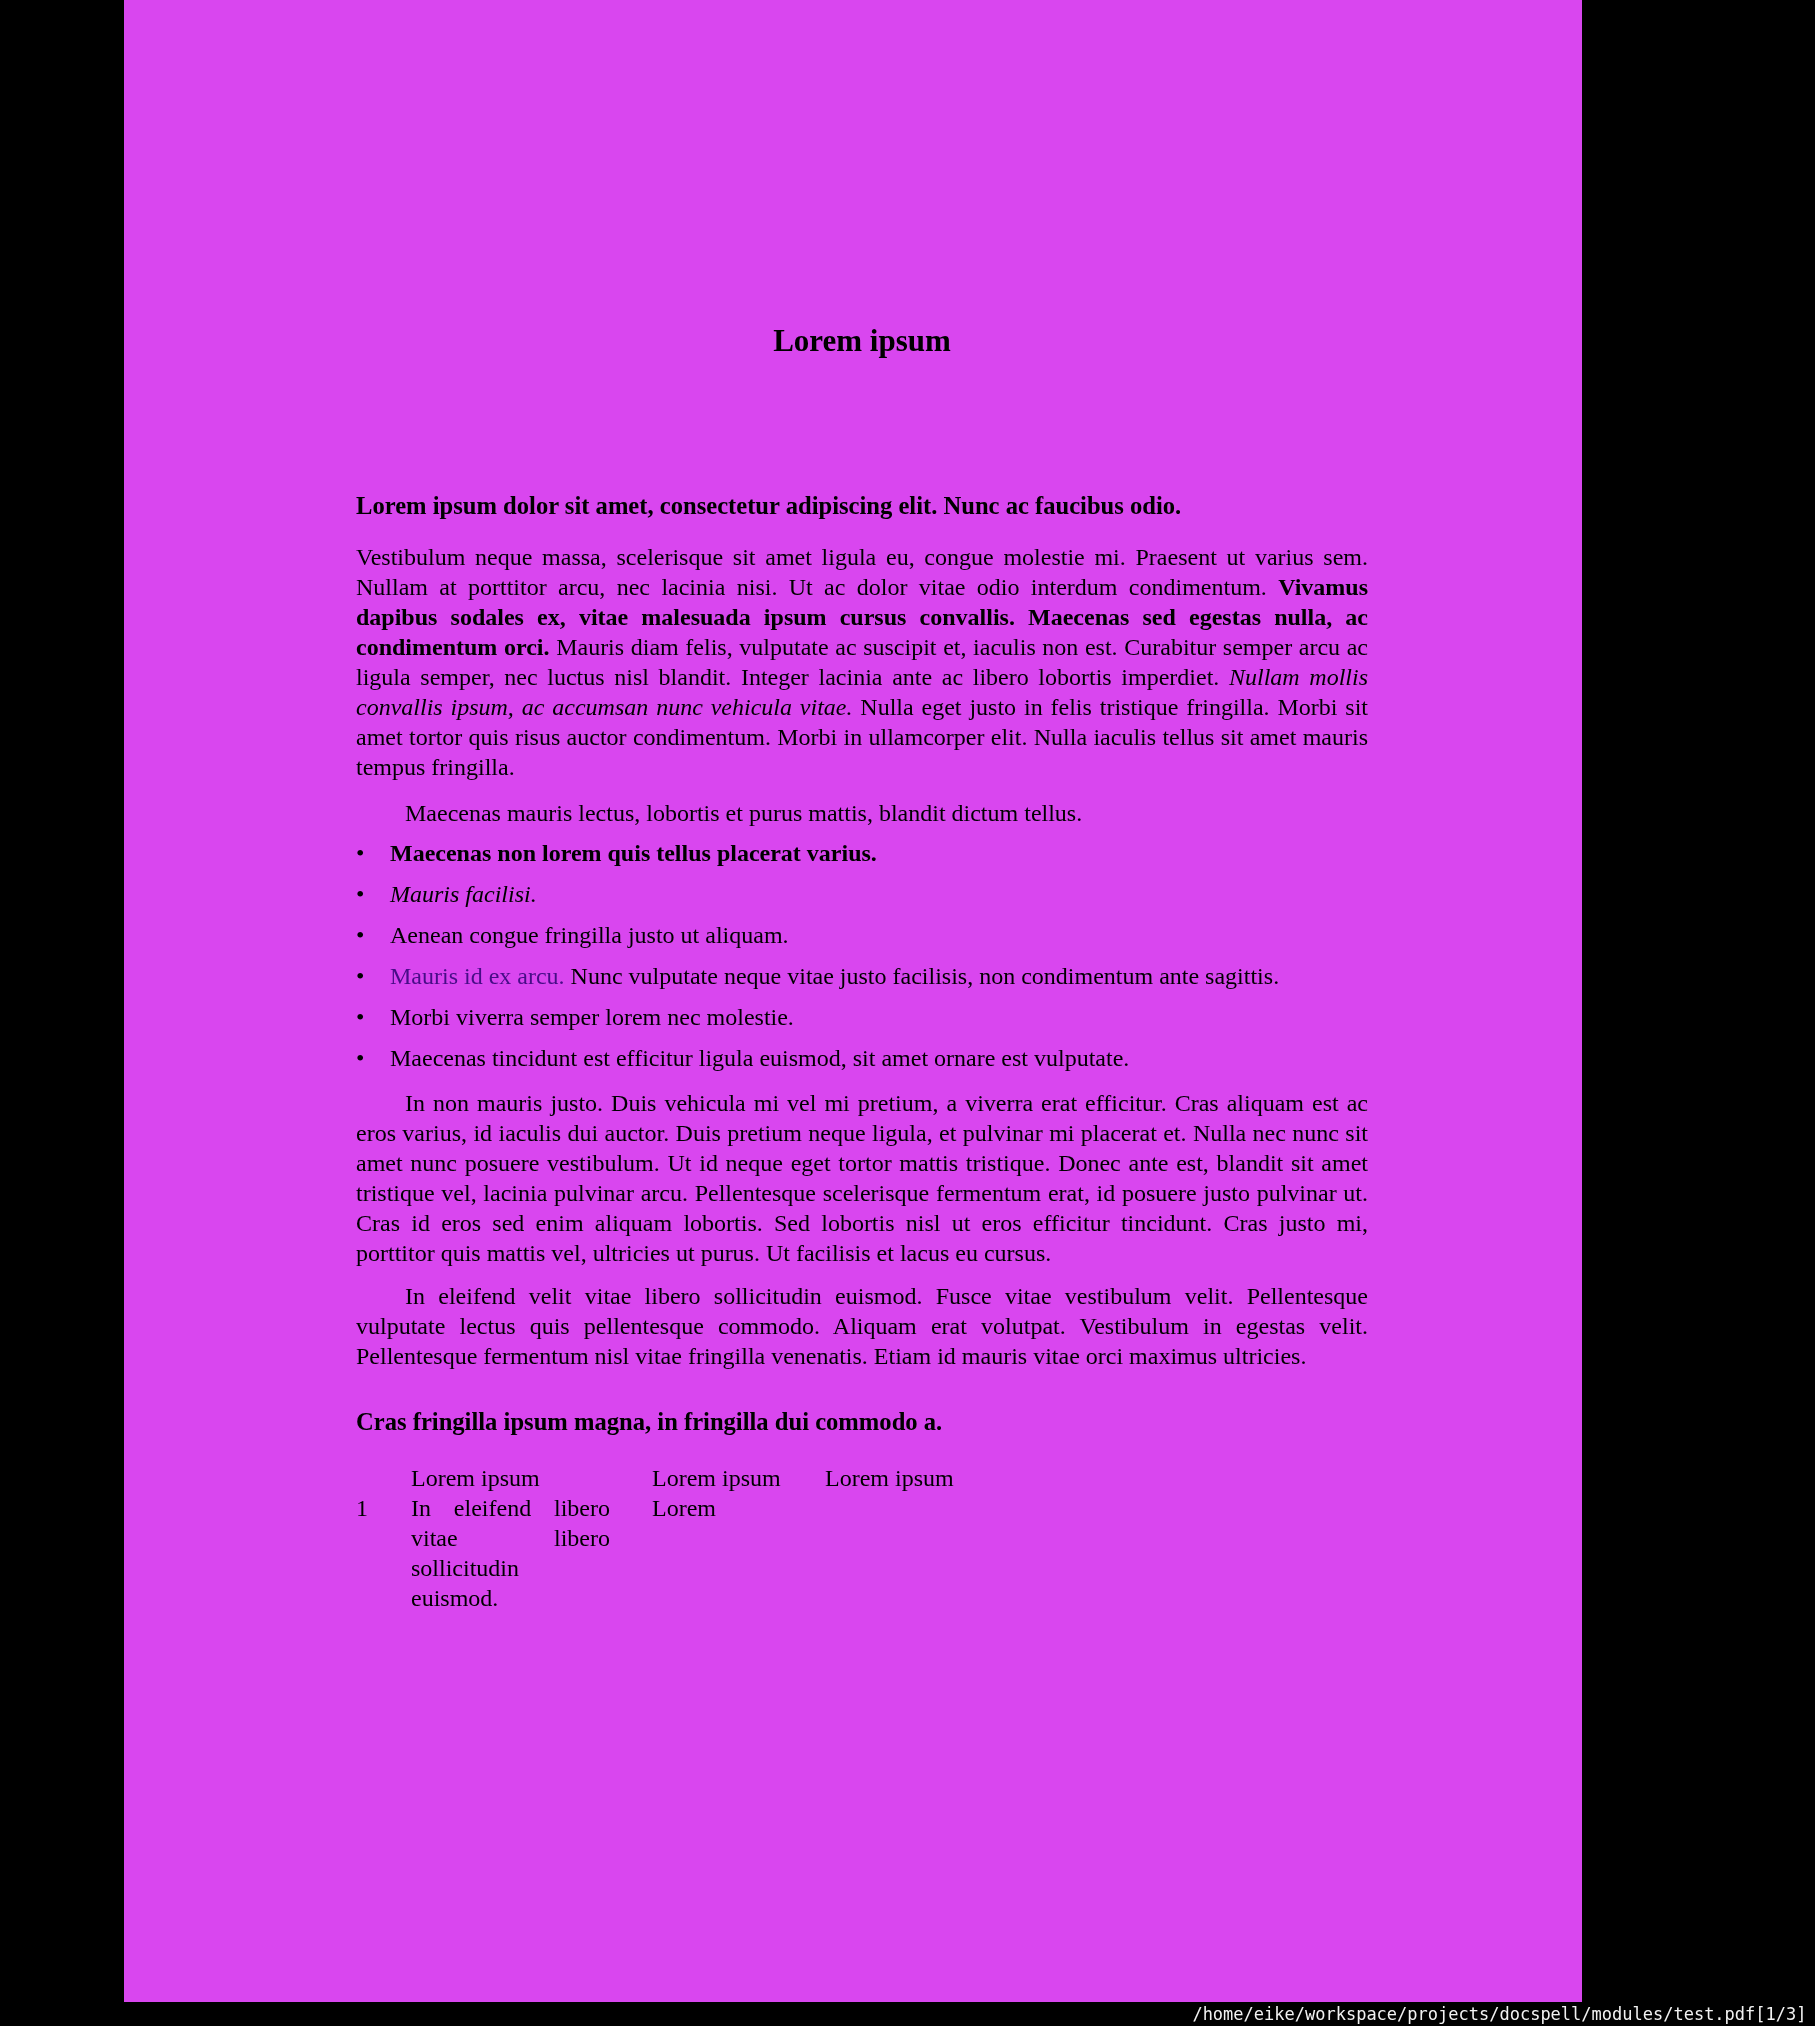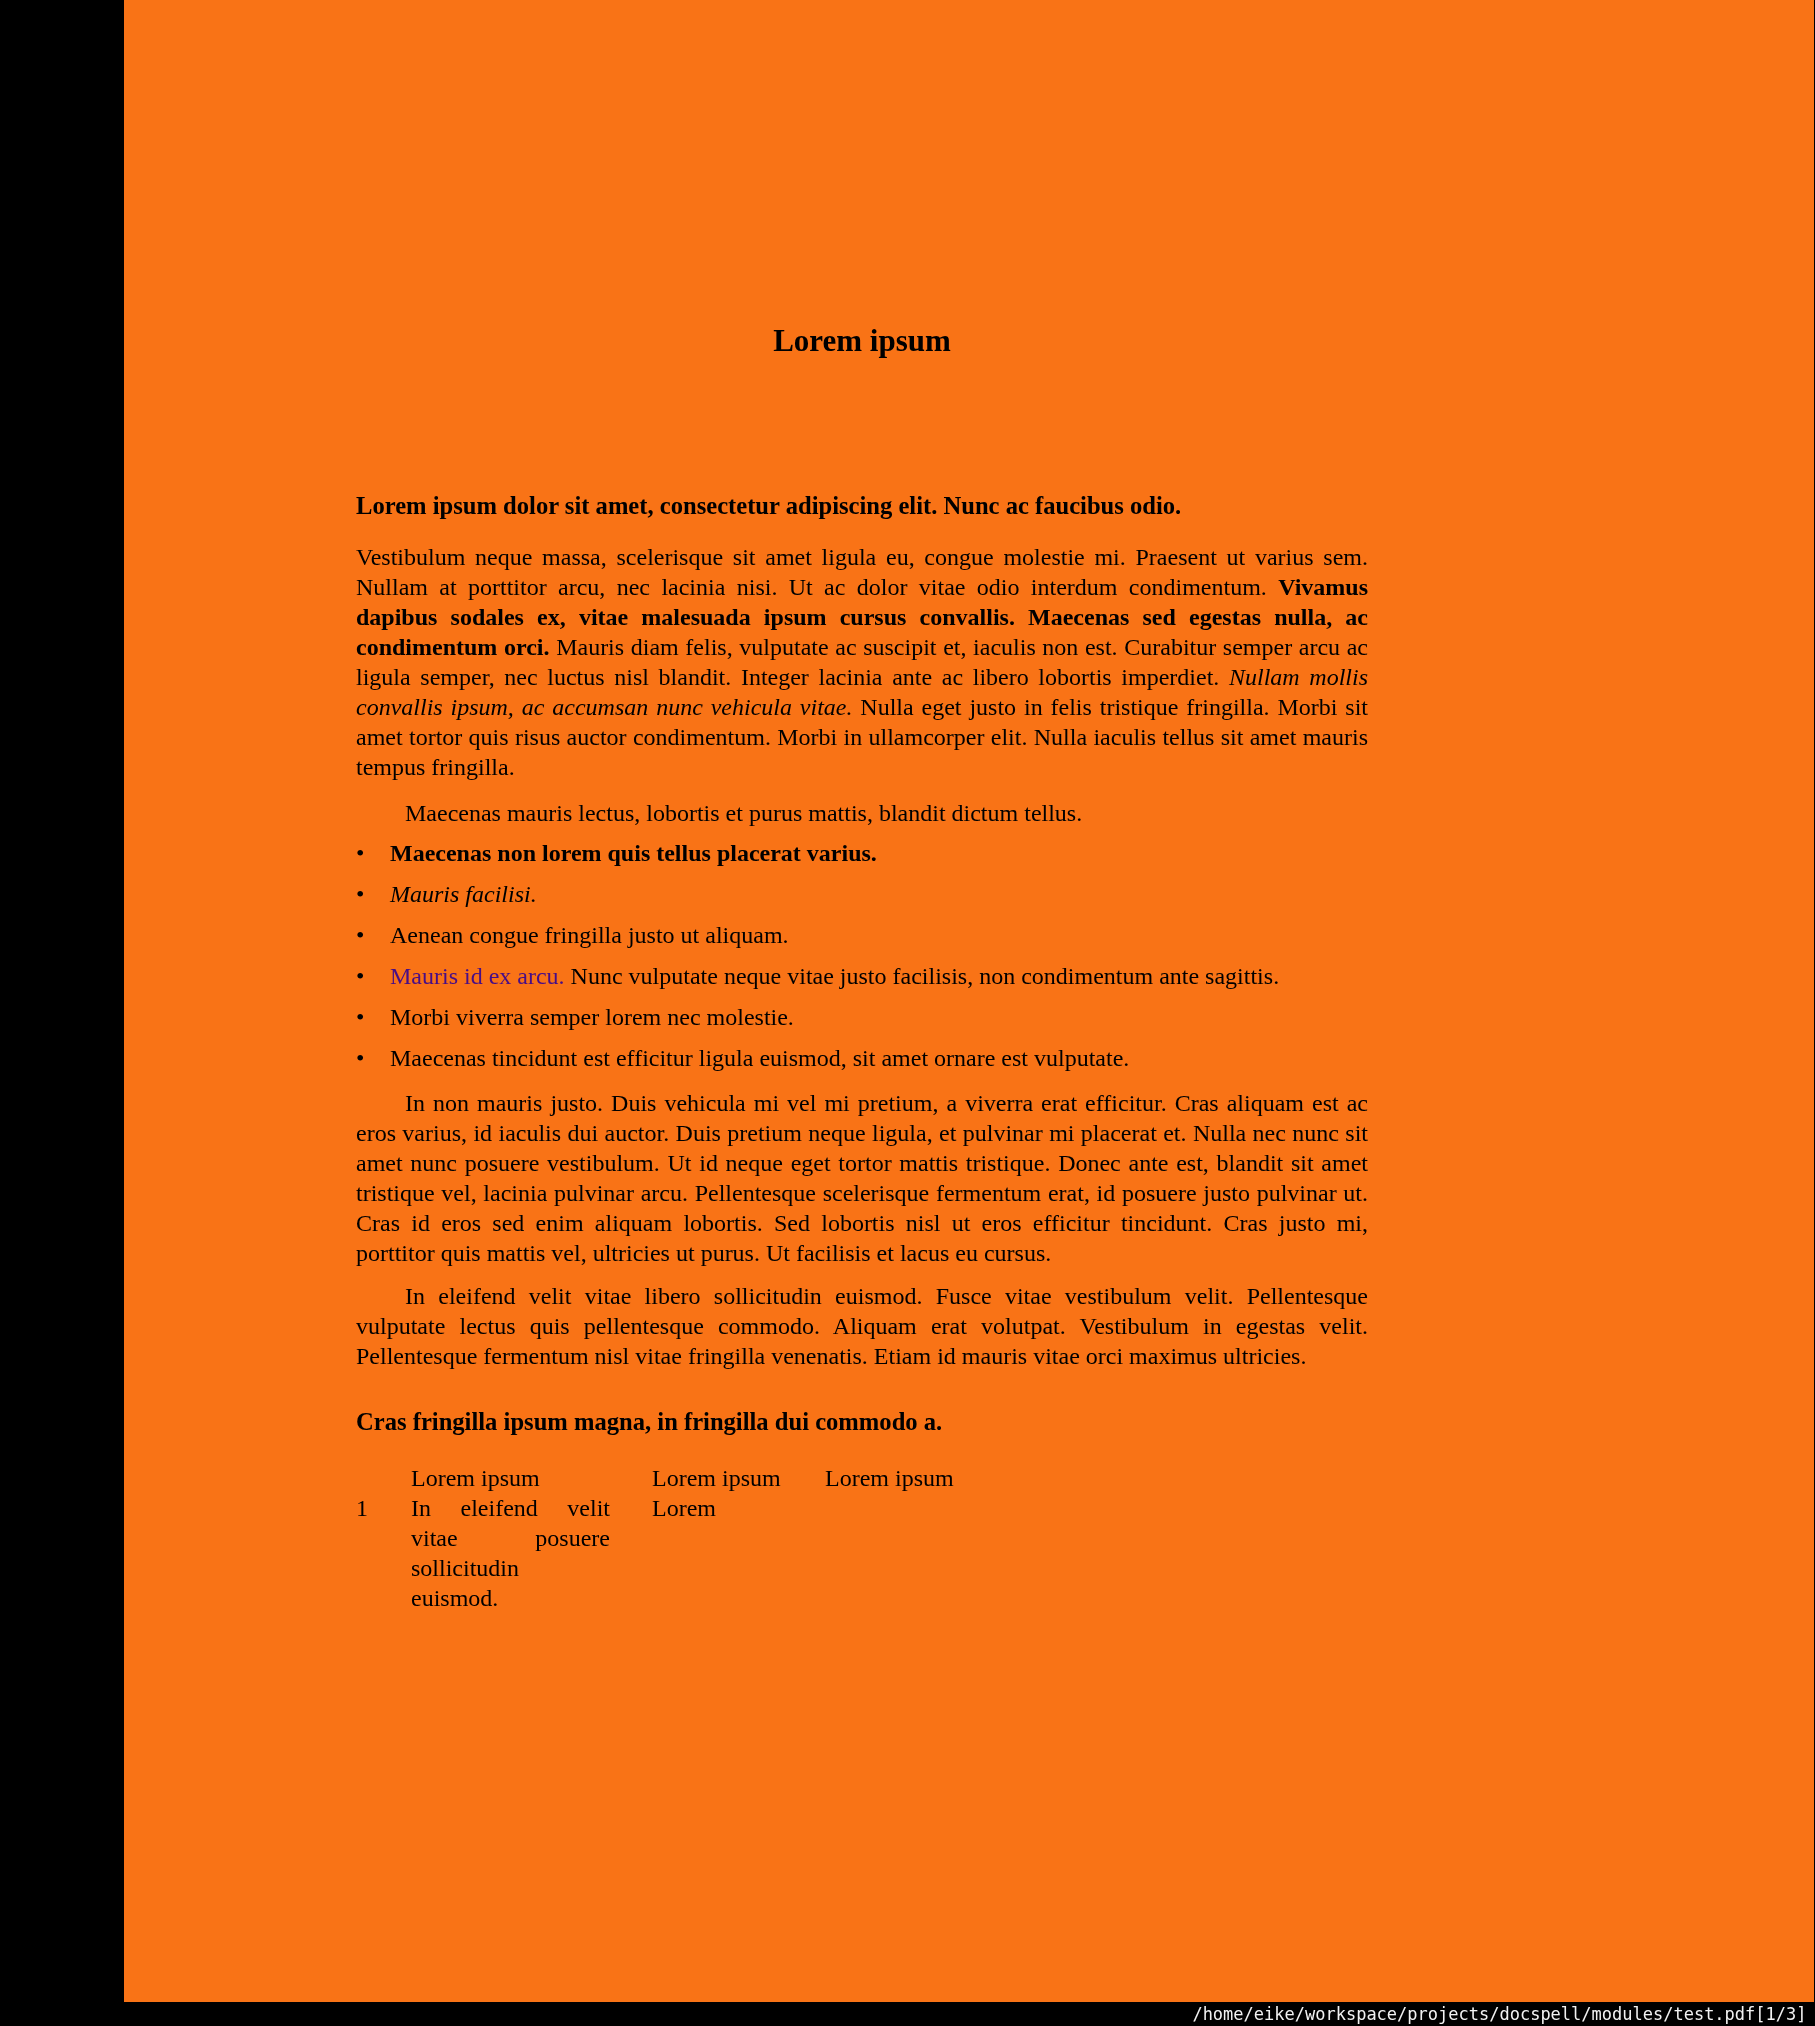--- a/index.html
+++ b/index.html
@@ -1,18 +1,18 @@
 <!DOCTYPE html>
 <html style="font-size:15px"><head>
 <meta charset="utf-8">
 <style>
   html,body{margin:0;padding:0;background:#000;}
   .viewer{position:relative;width:1815px;height:2026px;background:#000;overflow:hidden;
           font-family:"Liberation Serif", serif;}
-  .page{position:absolute;left:124px;top:0;width:1690px;height:2002px;background:#f97316;overflow:hidden;}
+  .page{position:absolute;left:124px;top:0;width:1458px;height:2002px;background:#d946ef;overflow:hidden;}
   .content{position:absolute;left:232px;top:0;width:1012px;display:flow-root;color:#000;}
 
   .doc-title{margin:322px 0 0 0;font-size:31px;font-weight:bold;line-height:38px;text-align:center;}
   .sec-heading{margin:0;font-size:24.6px;font-weight:bold;line-height:30px;white-space:nowrap;}
   .h1{margin-top:131px;}
   .h2{margin-top:36px;}
 
   .para{margin:0;font-size:24px;line-height:30px;text-align:justify;}
   .p-intro{margin-top:21px;}
   .p-note{margin-top:16px;text-indent:49px;}
@@ -91,21 +91,21 @@
 
       <div class="ltable">
         <div class="trow thead">
           <div class="tcell c0"></div>
           <div class="tcell c1">Lorem ipsum</div>
           <div class="tcell c2">Lorem ipsum</div>
           <div class="tcell c3">Lorem ipsum</div>
         </div>
         <div class="trow tbody">
           <div class="tcell c0">1</div>
-          <div class="tcell c1">In eleifend velit vitae posuere sollicitudin euismod.</div>
+          <div class="tcell c1">In eleifend libero vitae libero sollicitudin euismod.</div>
           <div class="tcell c2">Lorem</div>
           <div class="tcell c3"></div>
         </div>
       </div>
 
     </div>
   </div>
 
   <div class="statusbar">
     <span>/home/eike/workspace/projects/docspell/modules/test.pdf</span>

